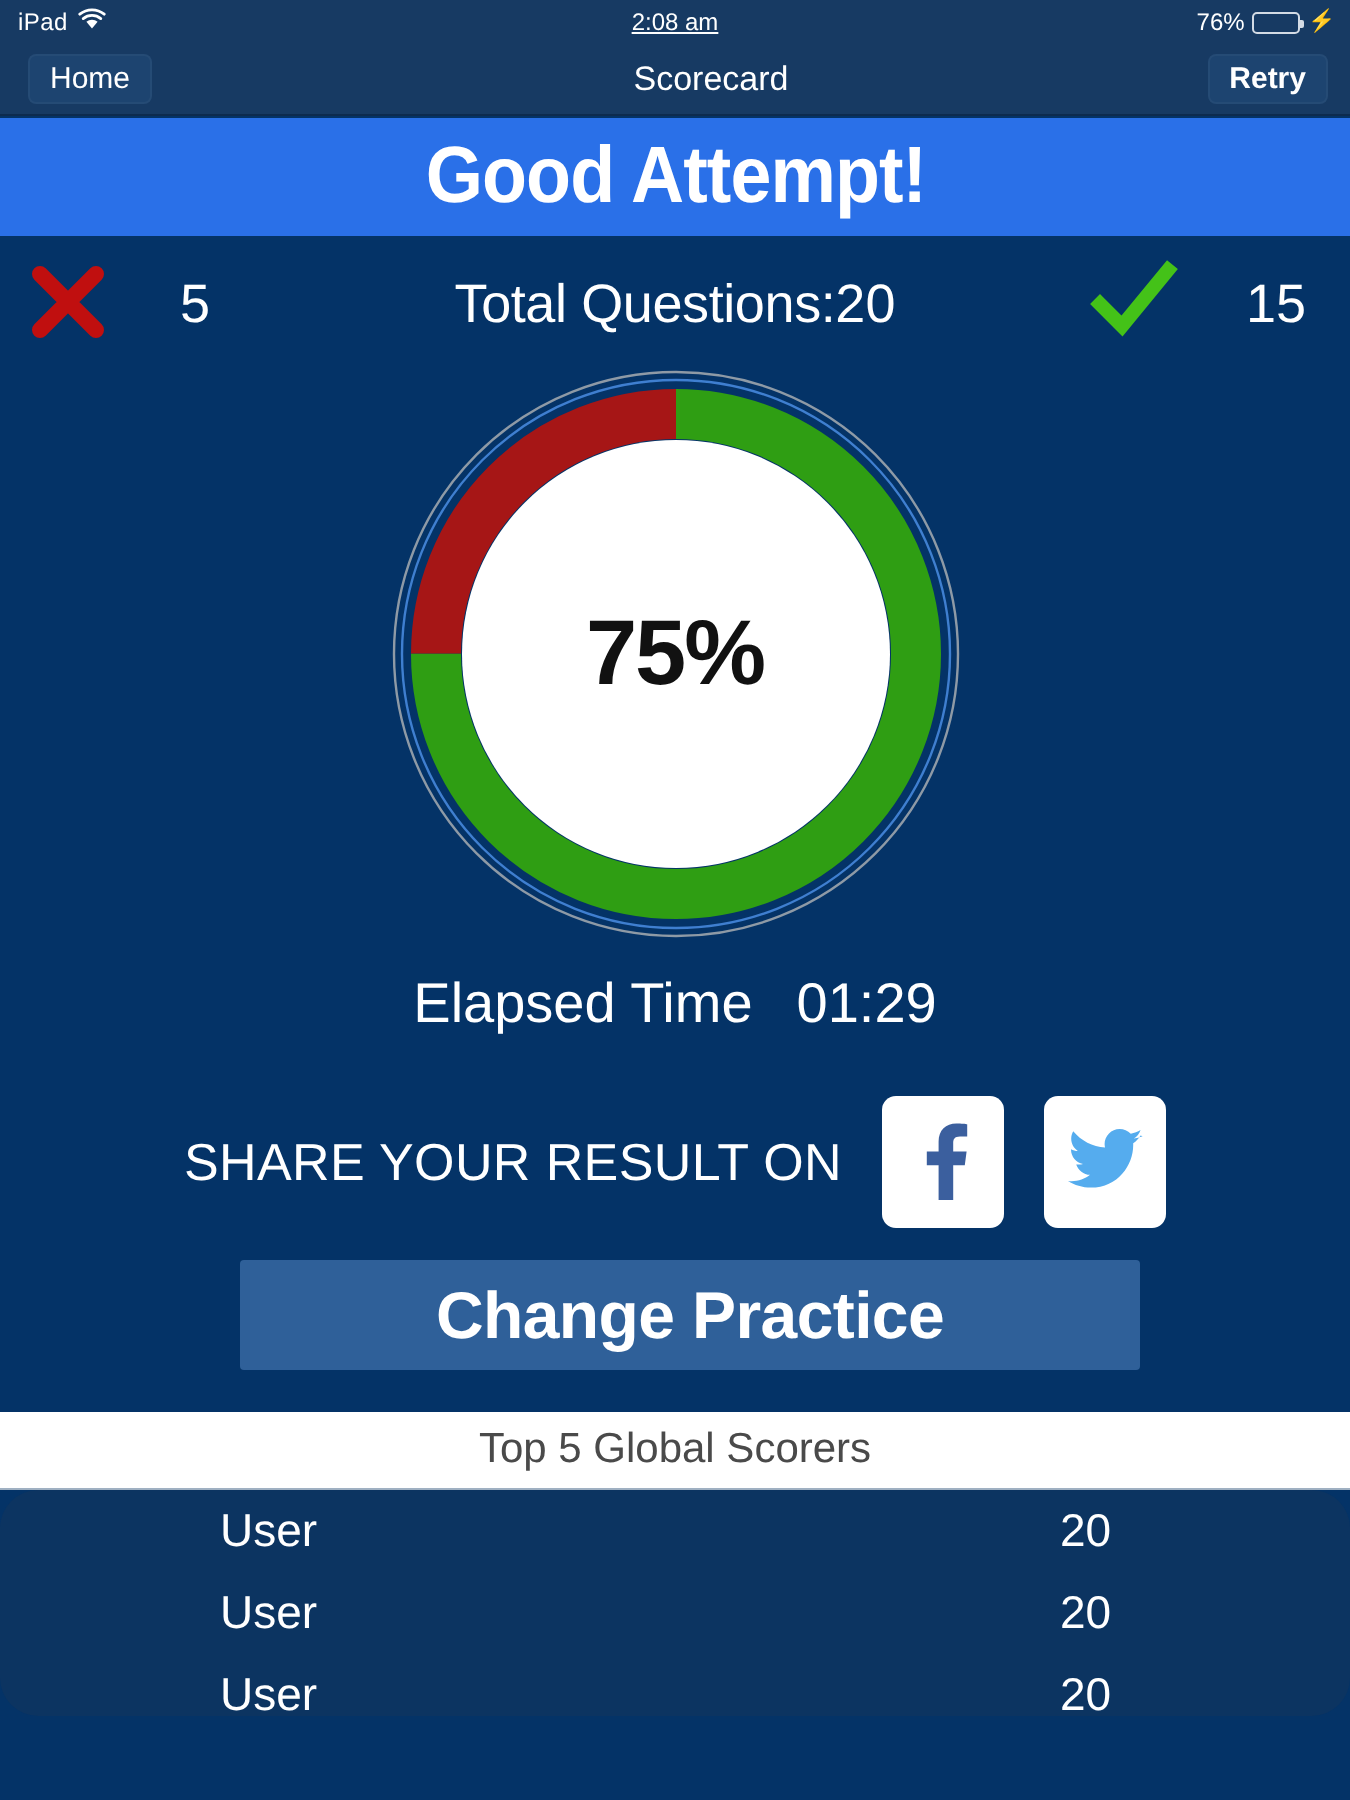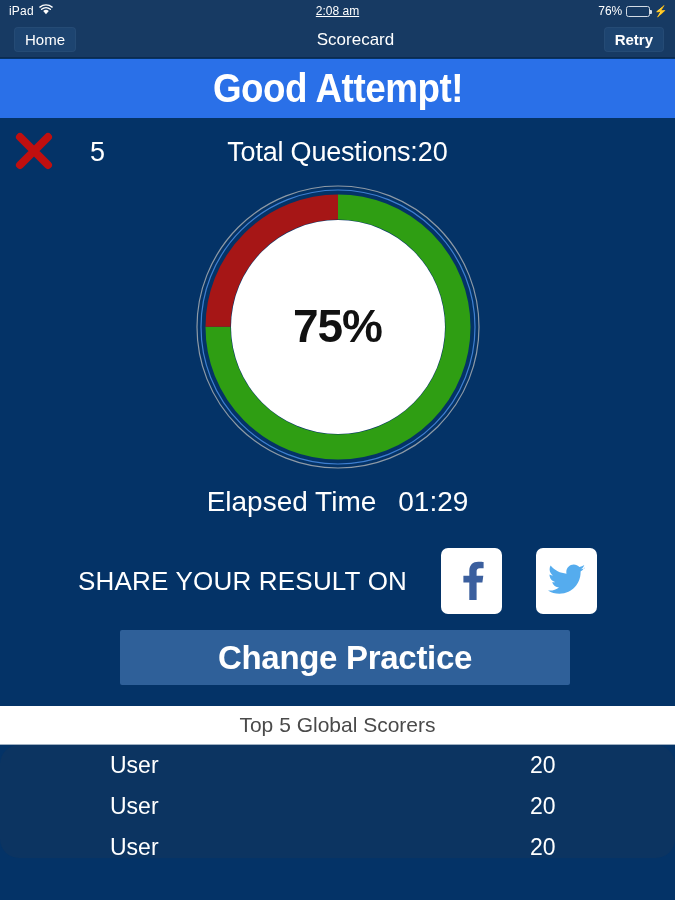--- a/index.html
+++ b/index.html
@@ -225,21 +225,21 @@
   
   .share-row {
     position: absolute;
     top: 548px;
     left: 0;
     width: 675px;
     height: 66px;
     display: flex;
     align-items: center;
     justify-content: center;
-    gap: 34px;
+    gap: 20px;
   }
   .share-label {
     color: #ffffff;
     font-size: 26px;
     font-family: "Liberation Sans Narrow", "Liberation Sans", sans-serif;
     letter-spacing: 0.2px;
     white-space: nowrap;
   }
   .social-btn {
     width: 61px;
@@ -361,20 +361,28 @@
         </svg>
       </span>
       <span class="stat-num">5</span>
     </div>
 
     <div class="stat-total">
       <span class="label">Total Questions:</span>
         <span class="value">20</span>
     </div>
 
+    <div class="stat-right-group">
+      <span>
+        <svg width="44" height="42" viewBox="0 0 44 42">
+          <path d="M5 23 L16 34 L39 6" stroke="#44c218" stroke-width="7" fill="none" stroke-linecap="square"></path>
+        </svg>
+      </span>
+      <span class="stat-num">15</span>
+    </div>
   </div>
 
   <div class="donut-wrap">
     <div class="donut">
       <svg width="288" height="288" viewBox="0 0 288 288">
 
         <circle cx="144" cy="144" r="141" fill="none" stroke="#8e9aa6" stroke-width="1.2"></circle>
         <circle cx="144" cy="144" r="137" fill="none" stroke="#3f7fd0" stroke-width="1.2"></circle>
 
         <g transform="rotate(-90 144 144)">

